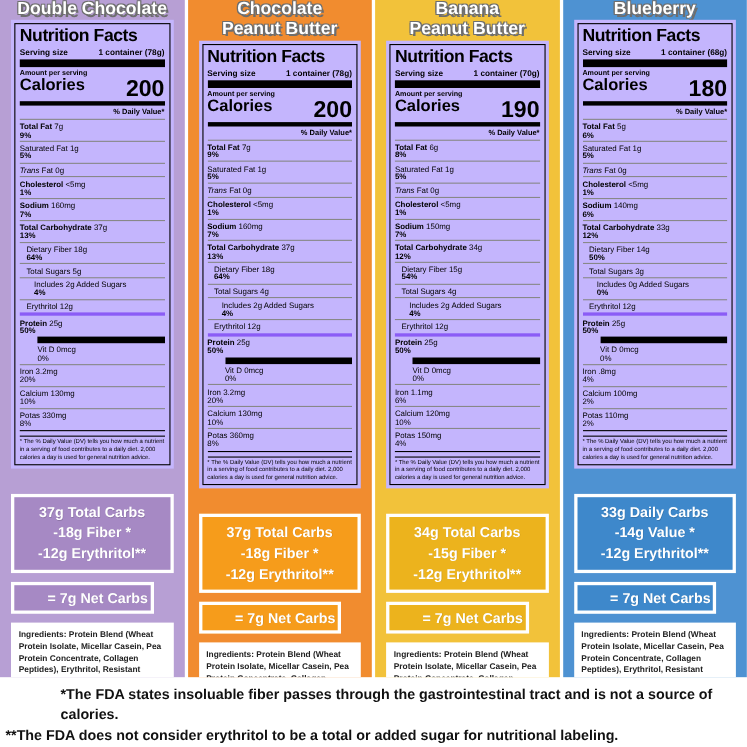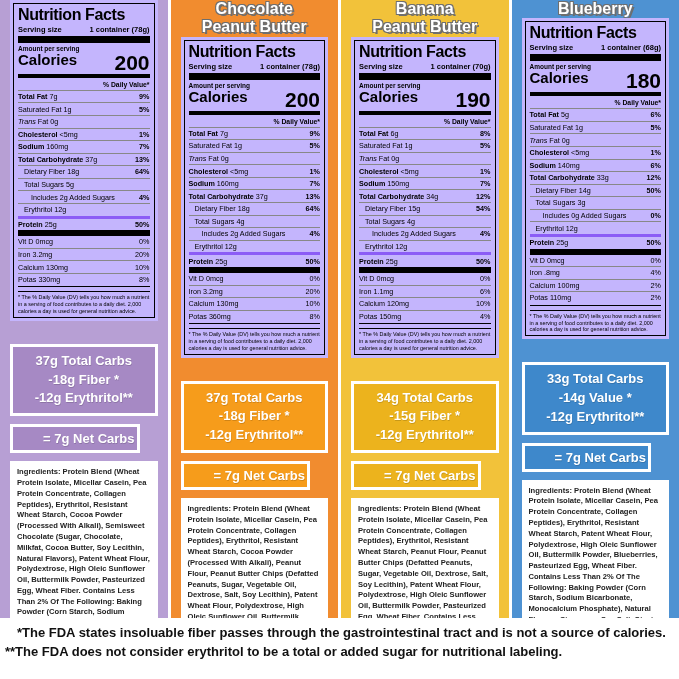--- a/index.html
+++ b/index.html
@@ -17,53 +17,54 @@
   .nf-serving{display:flex;justify-content:space-between;font-size:7.5px;font-weight:700;margin-top:1px;white-space:nowrap;}
   .bar-7{height:7px;background:#000;margin:2px 0;}
   .bar-4{height:4px;background:#000;margin:1px 0;}
   .nf-amount{font-size:6.5px;font-weight:700;}
   .nf-cal-row{display:flex;justify-content:space-between;align-items:flex-start;line-height:1;}
   .nf-cal-word{font-size:15px;font-weight:900;}
   .nf-cal-num{font-size:21px;font-weight:900;}
   .nf-dvh{text-align:right;font-size:6.8px;font-weight:700;padding:2px 0;}
   .nf-rows{display:flex;flex-direction:column;}
   .nf-row{display:flex;justify-content:space-between;font-size:7.2px;line-height:1.0;
-    padding:2.2px 0;border-top:1px solid #888;white-space:nowrap;}
+    padding:2.2px 0;border-top:1px solid #888;white-space:nowrap;flex-direction:column;}
   .nf-row .nf-left b{font-weight:800;}
   .nf-row .nf-left i{font-style:italic;}
   .nf-row.ind1{padding-left:6px;}
   .nf-row.ind2{padding-left:13px;}
   .nf-row.bar-medium{border-top:3px solid #8b5cf6;}
-  .nf-row.bar-thick{border-top:6px solid #000;}
+  .nf-row.bar-thick{border-top:6px solid #000;margin-left:16px;}
   .nf-dv{font-weight:400;}
   .nf-dv.b{font-weight:800;}
   .nf-dblbar{height:4px;border-top:1.5px solid #000;border-bottom:1.5px solid #000;margin-top:1px;}
   .nf-foot{font-size:5.4px;line-height:1.25;padding-top:2px;color:#000;}
   
   .carb-box{margin:23px 10px 0 10px;background:var(--box);border:3px solid #fff;
     color:#fff;text-align:center;font-weight:800;font-size:13px;line-height:1.45;
     padding:5px 2px;text-shadow:0.5px 0.5px 0 rgba(0,0,0,0.15);}
   .net-box{margin:8px 28px 0 10px;background:var(--box);border:3px solid #fff;
     color:#fff;text-align:right;font-weight:800;font-size:13px;padding:4px 2px;
     text-shadow:0.5px 0.5px 0 rgba(0,0,0,0.15);}
   
   .ing-card{background:#fff;margin:8px 10px 0 10px;padding:6px 7px 8px 7px;color:#222;}
   .ing-text{font-size:7.6px;font-weight:700;line-height:1.42;}
   
   .footnotes{flex:1;background:#fff;padding-top:6px;color:#111;font-size:13px;font-weight:700;line-height:1.45;}
-  .fn-1{padding-left:17px;}
+  .fn-1{padding-left:17px;margin-left:38px;}
   .fn-2{padding-left:5px;}
   .fn-3{padding-left:30px;}
 </style>
 </head>
 <body>
 
 <div class="page">
   <div class="panels-row" id="panels">
   <section class="panel" style="--bg: #b79fd4; --box: #a689c4;">
+    <h2 class="panel-title">Double Chocolate</h2>
     <div class="nf-card">
       <div class="nf-inner">
         <div class="nf-title">Nutrition Facts</div>
         <div class="nf-serving">
           <span>Serving size</span>
           <span>1 container (78g)</span>
         </div>
         <div class="bar-7"></div>
         <div class="nf-amount">Amount per serving</div>
         <div class="nf-cal-row">
@@ -405,21 +406,21 @@
               <div class="nf-row ind0">
                 <span class="nf-left">Potas 110mg</span>
                 <span class="nf-dv">2%</span>
               </div>
             </div>
         <div class="nf-dblbar"></div>
         <div class="nf-foot">* The % Daily Value (DV) tells you how much a nutrient in a serving of food contributes to a daily diet. 2,000 calories a day is used for general nutrition advice.</div>
       </div>
     </div>
     <div class="carb-box">
-          <div>33g Total Carbs</div>
+          <div>33g Daily Carbs</div>
           <div>-14g Value *</div>
           <div>-12g Erythritol**</div>
         </div>
     <div class="net-box">= 7g Net Carbs</div>
     <div class="ing-card">
       <div class="ing-text">Ingredients: Protein Blend (Wheat Protein Isolate, Micellar Casein, Pea Protein Concentrate, Collagen Peptides), Erythritol, Resistant Wheat Starch, Patent Wheat Flour, Polydextrose, High Oleic Sunflower Oil, Buttermilk Powder, Blueberries, Pasteurized Egg, Wheat Fiber. Contains Less Than 2% Of The Following: Baking Powder (Corn Starch, Sodium Bicarbonate, Monocalcium Phosphate), Natural Flavors, Cinnamon, Sea Salt, Stevia Extract, Monk Fruit Extract</div>
 
     </div>
   </section>
 </div>

